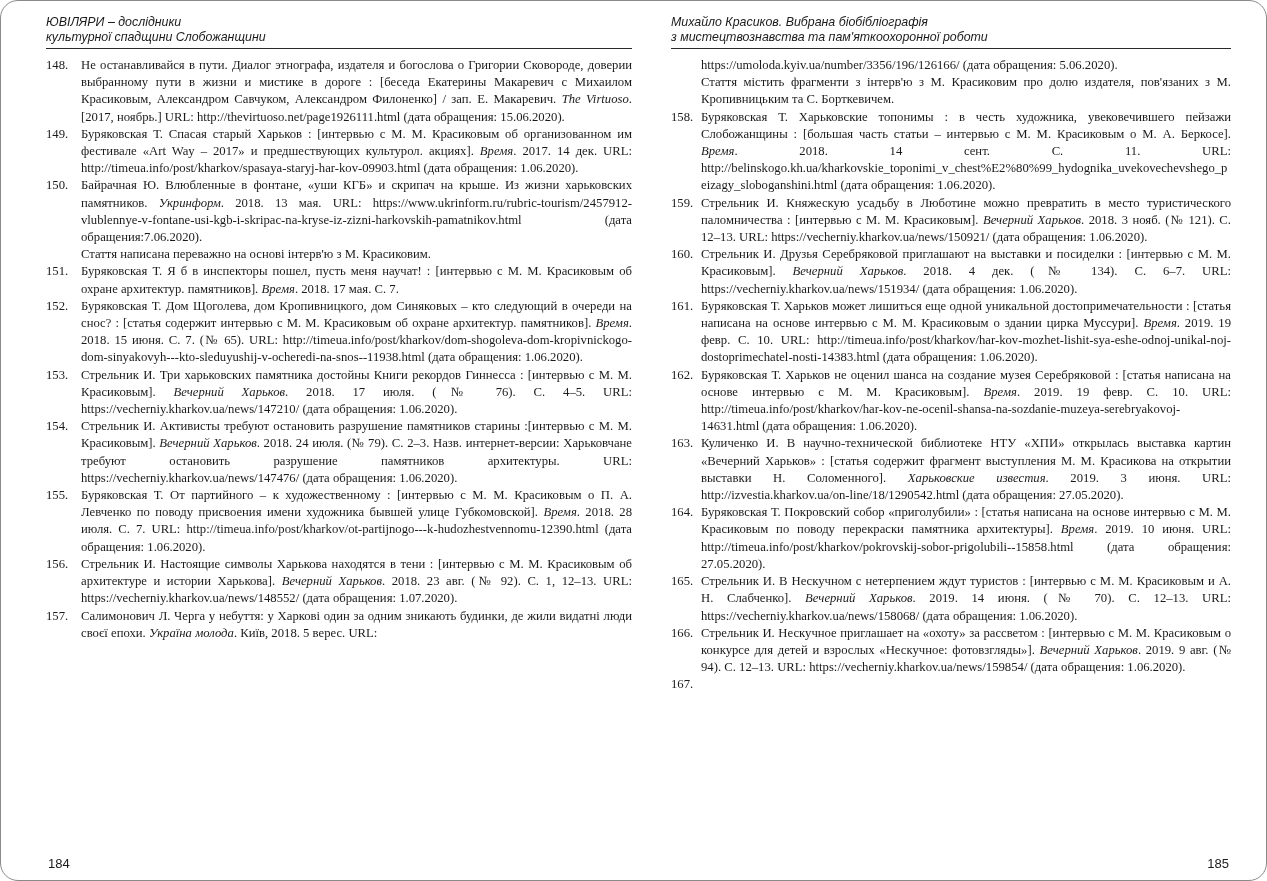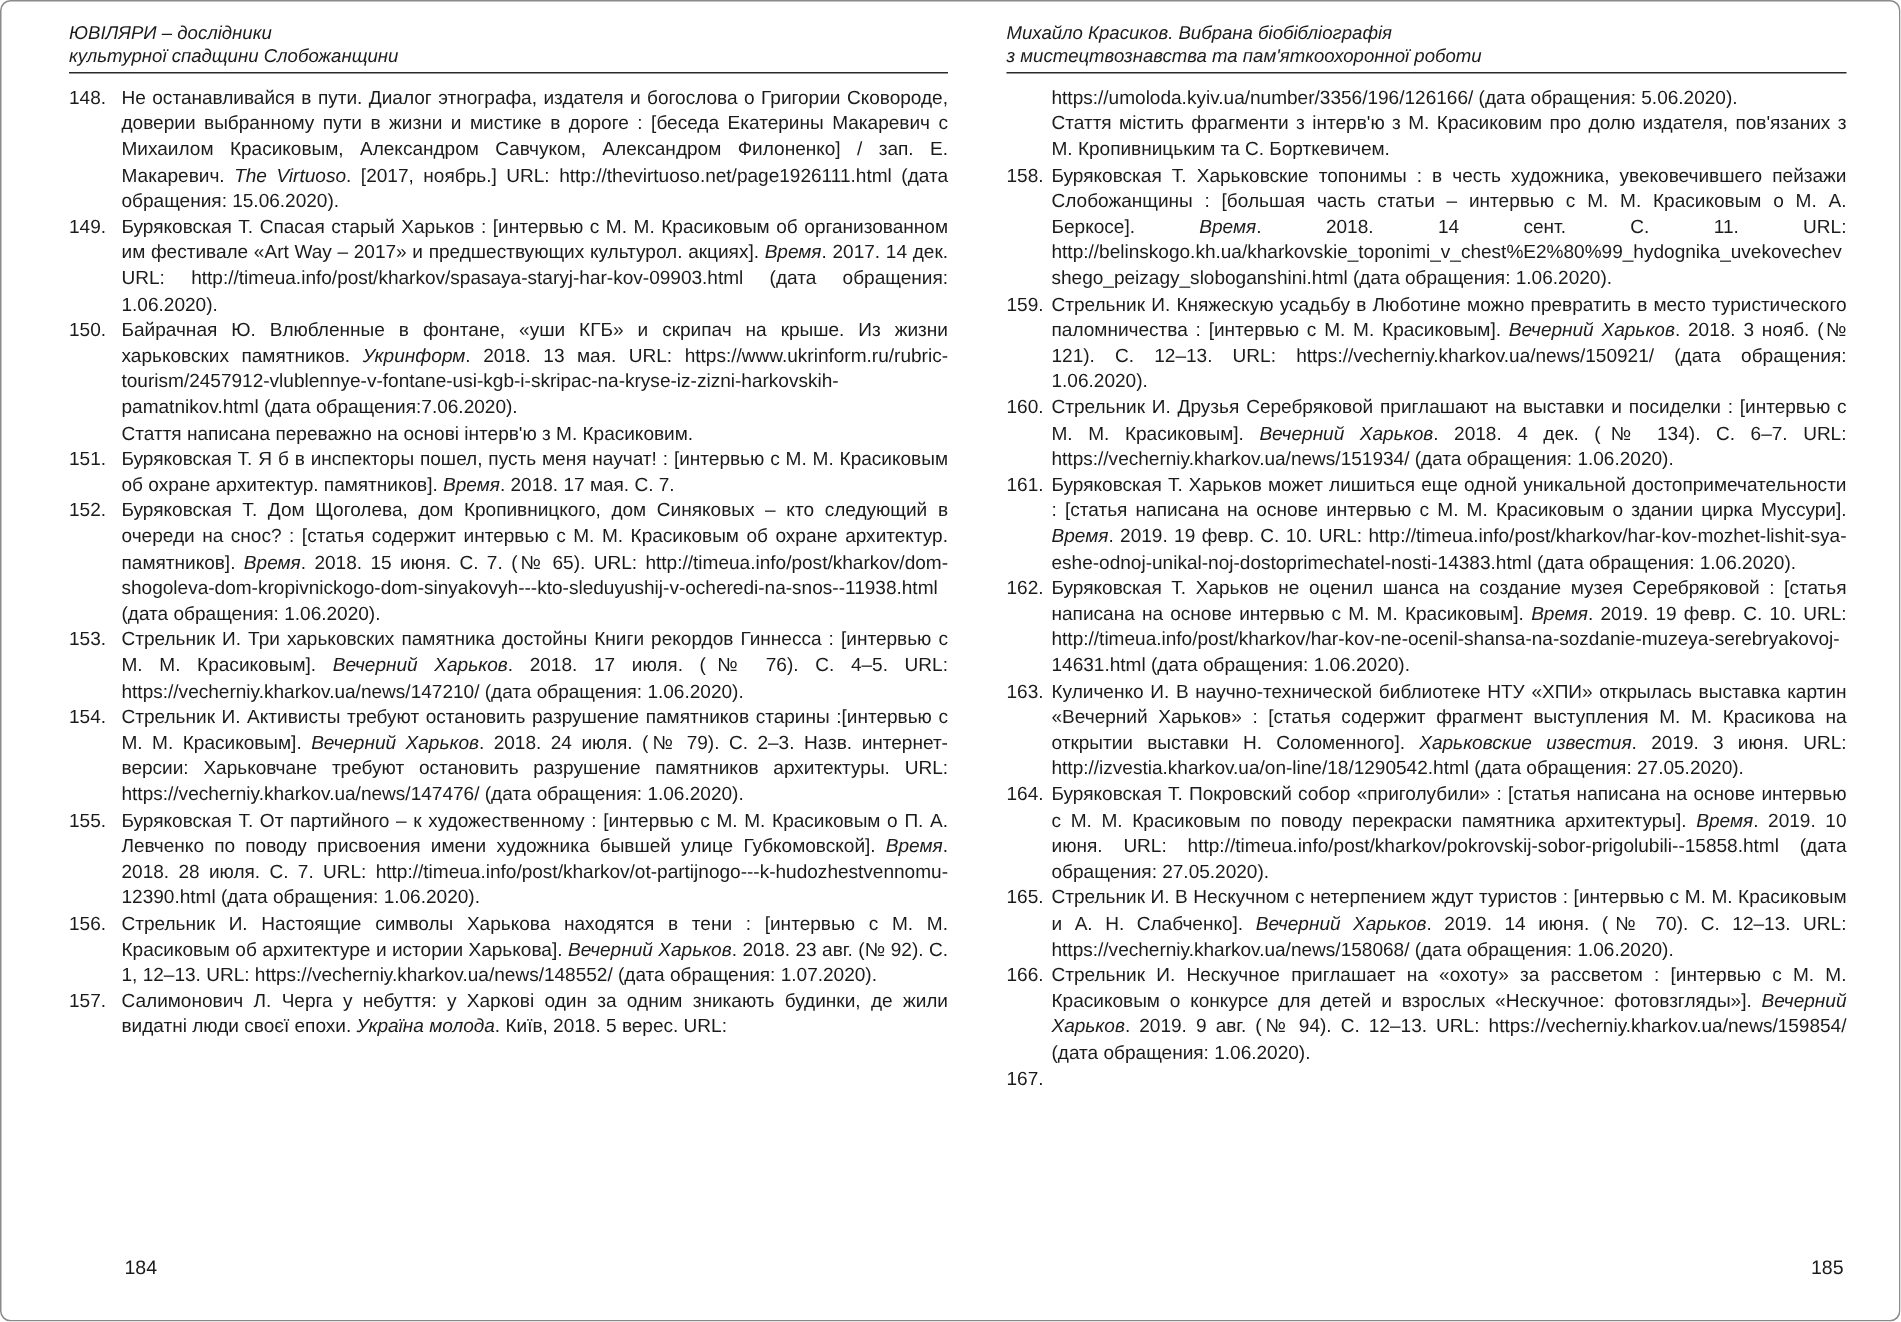--- a/index.html
+++ b/index.html
@@ -1,20 +1,20 @@
 <!DOCTYPE html>
 <html><head>
 <meta charset="utf-8">
 <style>
   html,body{margin:0;padding:0;background:#fff;}
   #sheet{
     position:relative;
     width:1265px;height:879px;
     border:1px solid #8a8a8a;
-    border-radius:7px;
+    border-radius:18px;
     background:#ffffff;
     font-family:"Liberation Sans","DejaVu Sans",sans-serif;
     color:#1b1b1b;
     overflow:hidden;
   }
   .page{position:absolute;top:14px;}
   .page-left{left:45px;width:586px;}
   .page-right{left:670px;width:560px;}
   .running-header{
     font-style:italic;
@@ -24,30 +24,30 @@
     border-bottom:1.6px solid #2a2a2a;
   }
   .page-right .running-header{text-align:left;}
   .running-header .hl{display:block;}
   .entries{margin-top:8px;font-size:12.7px;line-height:17.2px;}
   .entry{
     position:relative;
     padding-left:35px;
     text-align:justify;
     overflow-wrap:anywhere;
+    font-family:Liberation Serif, serif;
   }
   .page-right .entry{padding-left:30px;}
   .entry .num{position:absolute;left:0;top:0;}
   .entry .it{font-style:italic;}
   .note{text-align:justify;}
   .page-number{
     position:absolute;
-    top:836px;
+    top:855px;
     font-size:13px;
-    margin-left:35px;
   }
   .page-number.pn-left{left:47px;}
   .page-number.pn-right{right:37px;}
 </style>
 </head>
 <body>
 
 <div id="sheet">
 
   <div class="page page-left">

